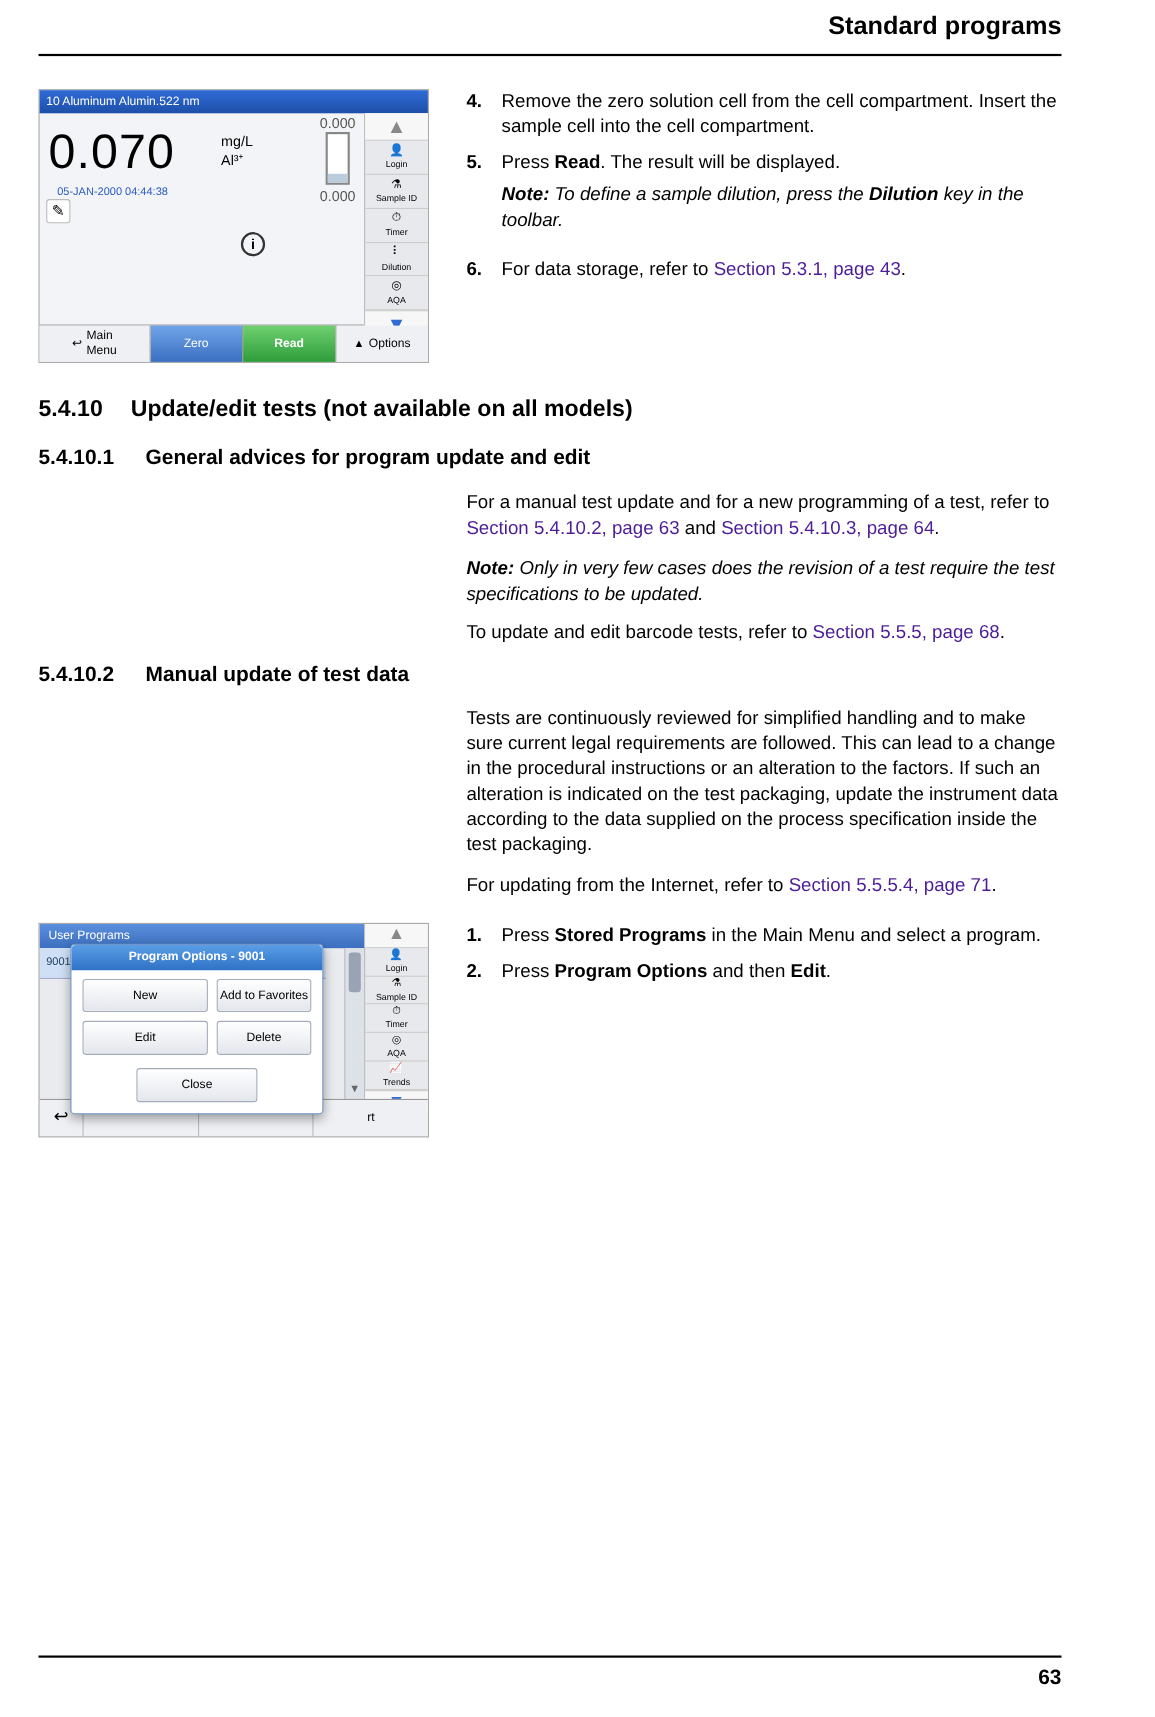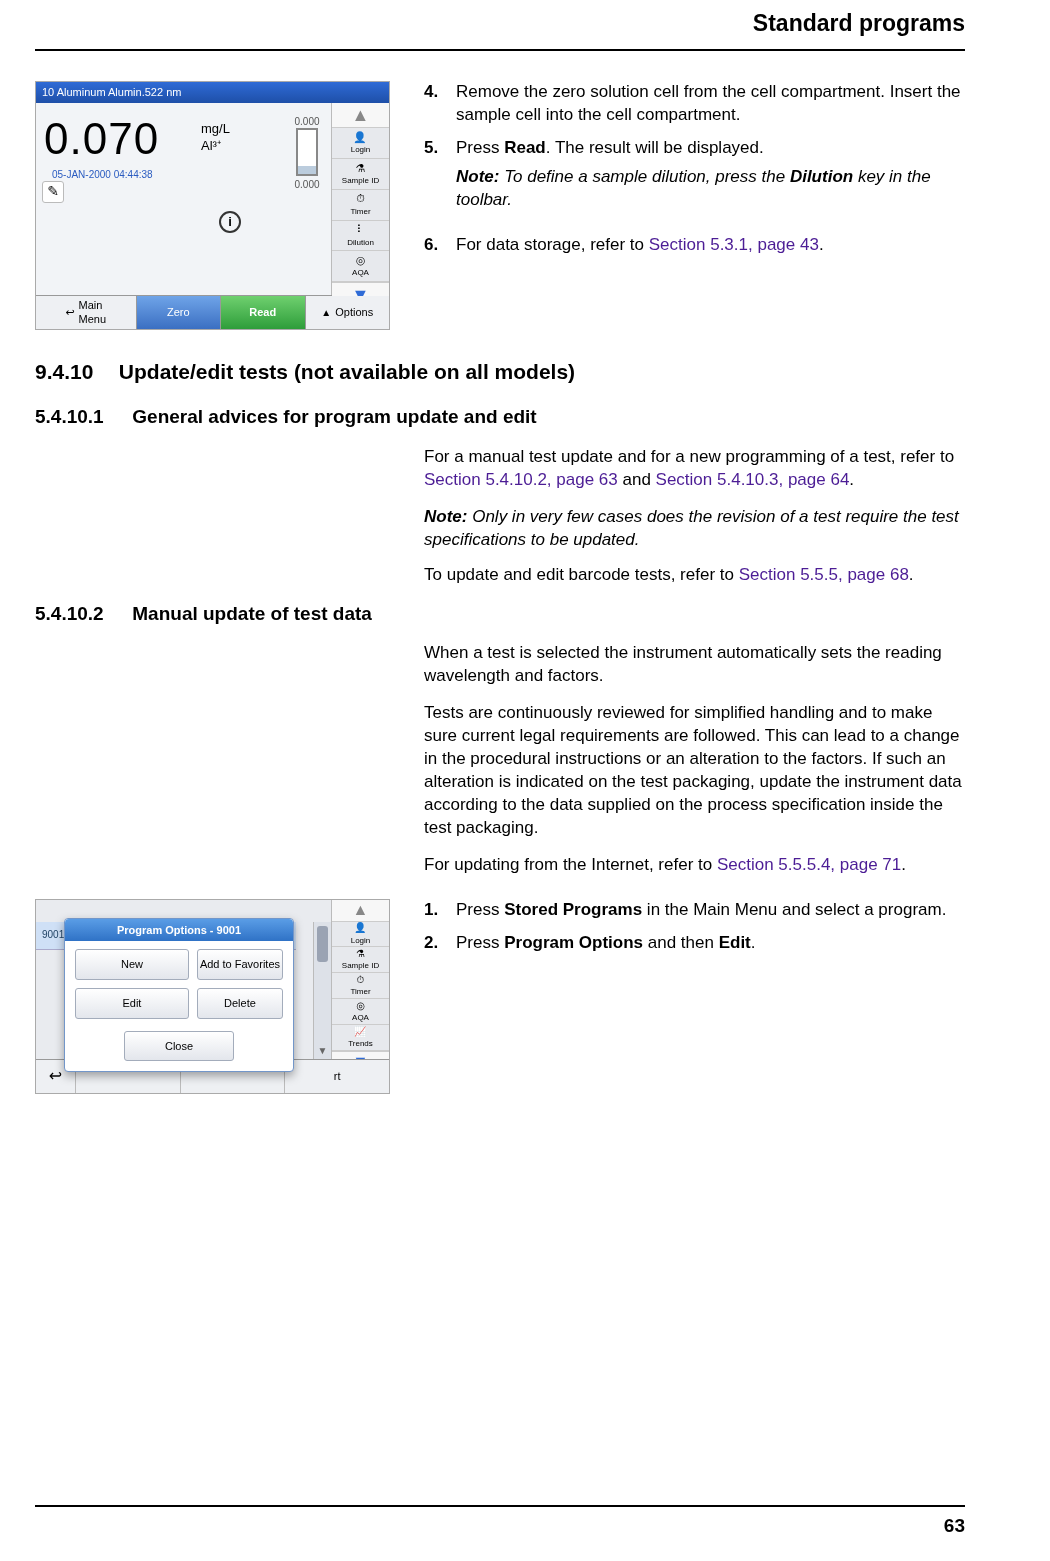--- a/index.html
+++ b/index.html
@@ -45,21 +45,21 @@
     padding-top: 6px;
   }
 
   
   .scr1 { width: 355px; border: 1px solid #aaa; background:#f2f4f7; font-family: Arial, sans-serif; }
   .scr1 .topbar { background: linear-gradient(#2f6bd6,#1e4fa8); color:#fff; font-size:11px; padding:3px 6px; display:flex; }
   .scr1 .body { display:flex; height:192px; }
   .scr1 .main { flex:1; padding:6px 8px; position:relative; }
   .scr1 .reading { font-size:44px; font-weight:500; letter-spacing:1px; }
   .scr1 .units { position:absolute; top:18px; left:165px; font-size:13px; line-height:1.3; }
-  .scr1 .cell { position:absolute; top:12px; right:6px; width:36px; text-align:center; font-size:10px; color:#555;margin-left:12px;}
+  .scr1 .cell { position:absolute; top:0; right:6px; width:36px; text-align:center; font-size:13px; color:#555;margin-left:12px;}
   .scr1 .cellbox { width:22px; height:48px; border:2px solid #888; margin:0 auto 2px; background:#fff; position:relative;}
   .scr1 .cellbox::after{content:"";position:absolute;bottom:0;left:0;right:0;height:8px;background:#bcd;}
   .scr1 .editicon { position:absolute; left:6px; top:78px; width:22px;height:22px;border:1px solid #bbb;background:#fff;border-radius:3px;display:flex;align-items:center;justify-content:center;font-size:14px;}
   .scr1 .iicon { position:absolute; right:90px; top:108px; width:22px;height:22px;border:2px solid #333;border-radius:50%;display:flex;align-items:center;justify-content:center;font-weight:bold;font-size:13px;}
   .scr1 .date { color:#2a5bc0; font-size:10px; padding:0 8px 4px;}
   .scr1 .side { width:58px; background:#e7e9ed; border-left:1px solid #bbb; display:flex; flex-direction:column; }
   .scr1 .arrow { height:26px; display:flex; align-items:center; justify-content:center; color:#888; font-size:18px; background:#f7f7f7; border-bottom:1px solid #ccc;}
   .scr1 .arrow.dn{border-top:1px solid #ccc;border-bottom:none; color:#2f6bd6;}
   .scr1 .sbtn { flex:1; border-bottom:1px solid #ccc; display:flex; flex-direction:column; align-items:center; justify-content:center; font-size:8px; gap:1px; padding:2px 0;}
   .scr1 .sbtn .ic{width:14px;height:14px;display:flex;align-items:center;justify-content:center;font-size:11px;}
@@ -183,21 +183,21 @@
       </div>
     </div>
     <div class="ol-item">
       <div class="ol-num">6.</div>
       <div class="ol-body"><span>For data storage, refer to </span><span class="link">Section 5.3.1, page 43</span><span>.</span></div>
     </div>
   </div>
 </div>
 
 <div class="h2">
-  <span class="hnum">9.4.10</span>
+  <span class="hnum">5.4.10</span>
   <span>Update/edit tests (not available on all models)</span>
 </div>
 
 <div class="h3">
   <span class="hnum" style="min-width:92px">5.4.10.1</span>
   <span>General advices for program update and edit</span>
 </div>
 
 <div class="indent-block">
   <div class="para">
@@ -208,30 +208,30 @@
     <span>To update and edit barcode tests, refer to </span><span class="link">Section 5.5.5, page 68</span><span>.</span>
   </div>
 </div>
 
 <div class="h3">
   <span class="hnum" style="min-width:92px">5.4.10.2</span>
   <span>Manual update of test data</span>
 </div>
 
 <div class="indent-block">
-  <div class="para">When a test is selected the instrument automatically sets the reading wavelength and factors.</div>
   <div class="para">Tests are continuously reviewed for simplified handling and to make sure current legal requirements are followed. This can lead to a change in the procedural instructions or an alteration to the factors. If such an alteration is indicated on the test packaging, update the instrument data according to the data supplied on the process specification inside the test packaging.</div>
   <div class="para">
     <span>For updating from the Internet, refer to </span><span class="link">Section 5.5.5.4, page 71</span><span>.</span>
   </div>
 </div>
 
 <div class="row" style="margin-top:22px">
   <div class="figure-col">
     <div class="scr2">
+      <div class="bgtop">User Programs</div>
       <div class="bgrow">9001</div>
       <div class="scrollbar">
         <div class="sarrow up">▲</div>
         <div class="thumb"></div>
         <div class="sarrow dn">▼</div>
       </div>
       <div class="side">
         <div class="arrow">▲</div>
         <div class="sbtn">
             <span class="ic">👤</span>

